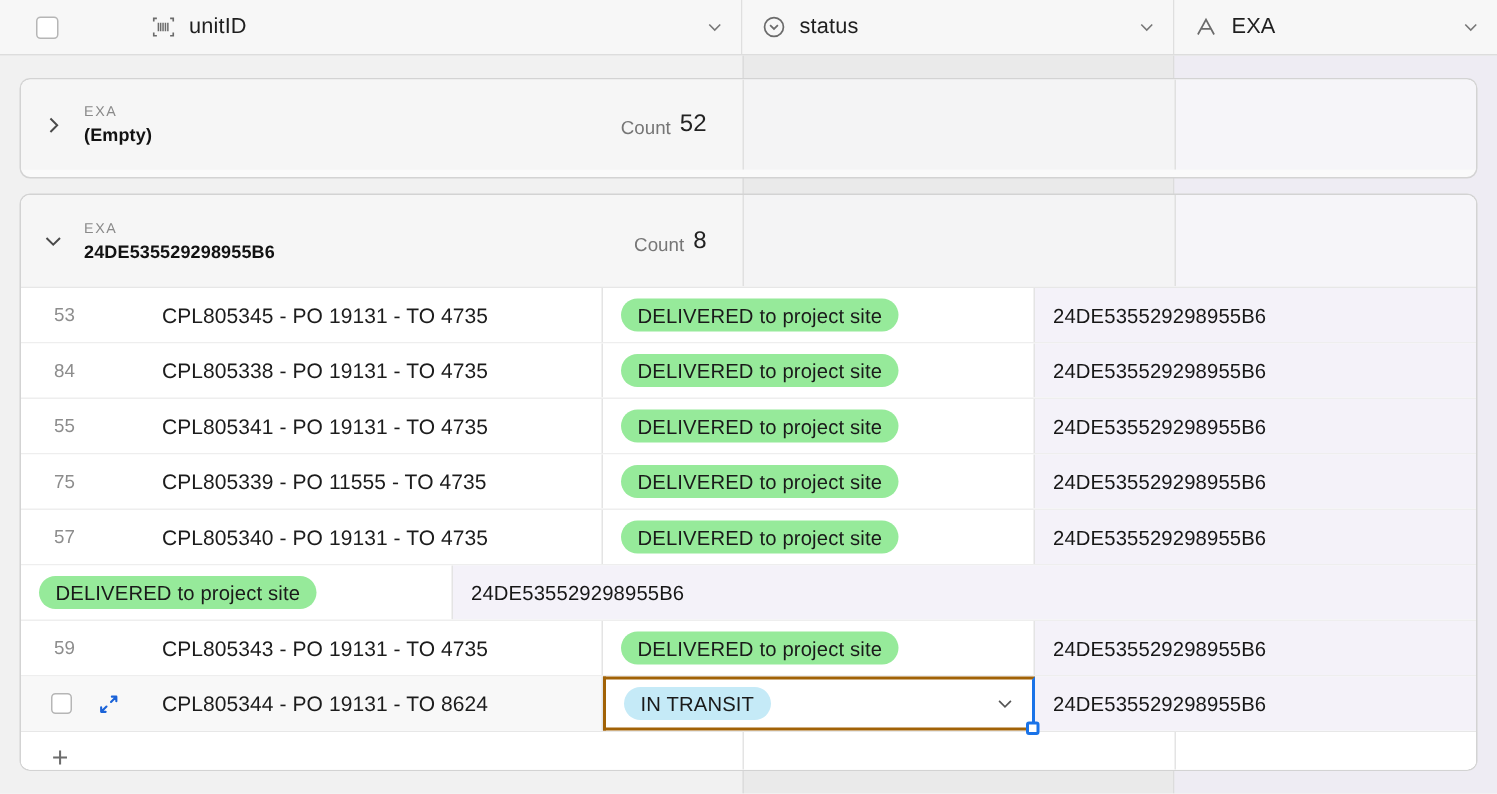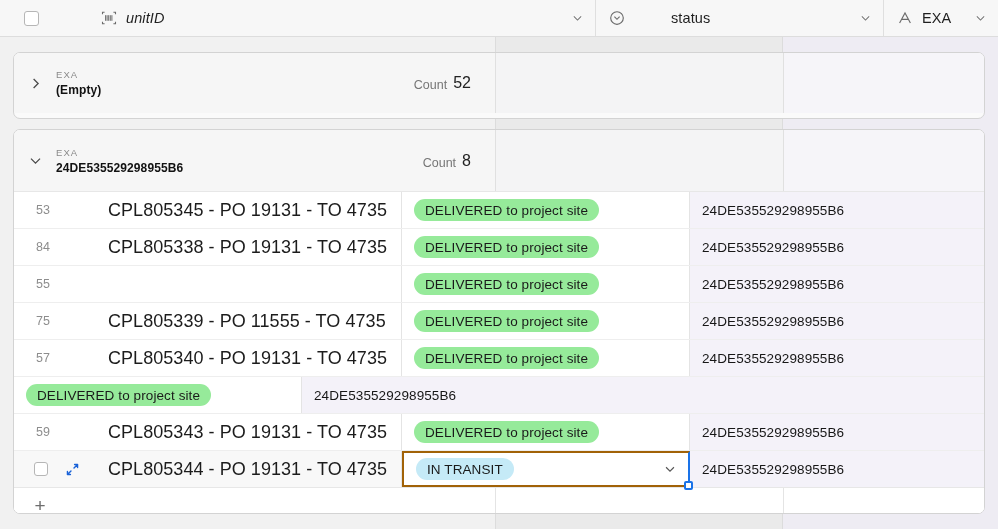--- a/index.html
+++ b/index.html
@@ -33,22 +33,22 @@
     border-bottom: 1px solid #dddddd;
     z-index: 6;
   }
   .hcell {
     display: flex; align-items: center;
     height: 100%;
     background: #f7f7f7;
     border-right: 1px solid #dfdfdf;
     position: relative;
   }
-  .hcell.c-unit { width: 596px; padding-left: 24px; font-style: italic; }
-  .hcell.c-status { width: 288px; padding-left: 12px; gap: 37px; }
+  .hcell.c-unit { width: 495px; padding-left: 24px; }
+  .hcell.c-status { width: 288px; padding-left: 12px; }
   .hcell.c-exa { flex: 1; padding-left: 12px; border-right: none; }
 
   .hcheck {
     width: 15px; height: 15px;
     border: 1.4px solid #b6b6b6;
     border-radius: 3px;
     background: #fff;
     flex: none;
   }
   .hicon {
@@ -184,21 +184,21 @@
     width: 14px; height: 14px;
     border: 1.4px solid #b6b6b6;
     border-radius: 3px;
     background: #fff;
   }
   .expand-icon {
     width: 28px; display: flex; align-items: center; justify-content: center;
     color: #1b63d8; flex: none;
   }
   .unit-text {
-    font-size: 18px;
+    font-size: 14px;
     color: #1c1c1c;
     margin-left: 50px;
     white-space: nowrap;
     letter-spacing: .05px;
   }
   .row.selected .unit-text { margin-left: 22px; }
 
   .pill {
     display: inline-flex; align-items: center;
     height: 22px;
@@ -385,20 +385,21 @@
           <span class="pill pill-green">DELIVERED to project site</span>
         </div>
         <div class="cell cell-exa">
           <span class="exa-text">24DE535529298955B6</span>
         </div>
       </div>
 
       <div class="row">
         <div class="cell cell-unit">
           <span class="rownum">55</span>
+          <span class="unit-text">CPL805341 - PO 19131 - TO 4735</span>
         </div>
         <div class="cell cell-status">
           <span class="pill pill-green">DELIVERED to project site</span>
         </div>
         <div class="cell cell-exa">
           <span class="exa-text">24DE535529298955B6</span>
         </div>
       </div>
 
       <div class="row">
@@ -453,21 +454,21 @@
         <div class="cell cell-unit">
           <span class="rowcheck-wrap">
             <span class="rowcheck"></span>
           </span>
           <span class="expand-icon">
             <svg width="15" height="15" viewBox="0 0 16 16" fill="none" stroke="#1b63d8" stroke-width="1.5" stroke-linecap="round">
               <path d="M9.6 6.4L13.4 2.6M13.4 2.6h-3.2M13.4 2.6v3.2"></path>
               <path d="M6.4 9.6L2.6 13.4M2.6 13.4h3.2M2.6 13.4v-3.2"></path>
             </svg>
           </span>
-          <span class="unit-text">CPL805344 - PO 19131 - TO 4735</span>
+          <span class="unit-text">CPL805344 - PO 19131 - TO 8624</span>
         </div>
         <div class="cell cell-status active">
           <span class="pill pill-blue">IN TRANSIT</span>
           <span class="cell-chevron">
             <svg width="14" height="14" viewBox="0 0 16 16" fill="none" stroke="#555" stroke-width="1.3">
                 <path d="M3.5 6l4.5 4.5L12.5 6"></path>
               </svg>
           </span>
           <span class="drag-handle"></span>
         </div>

